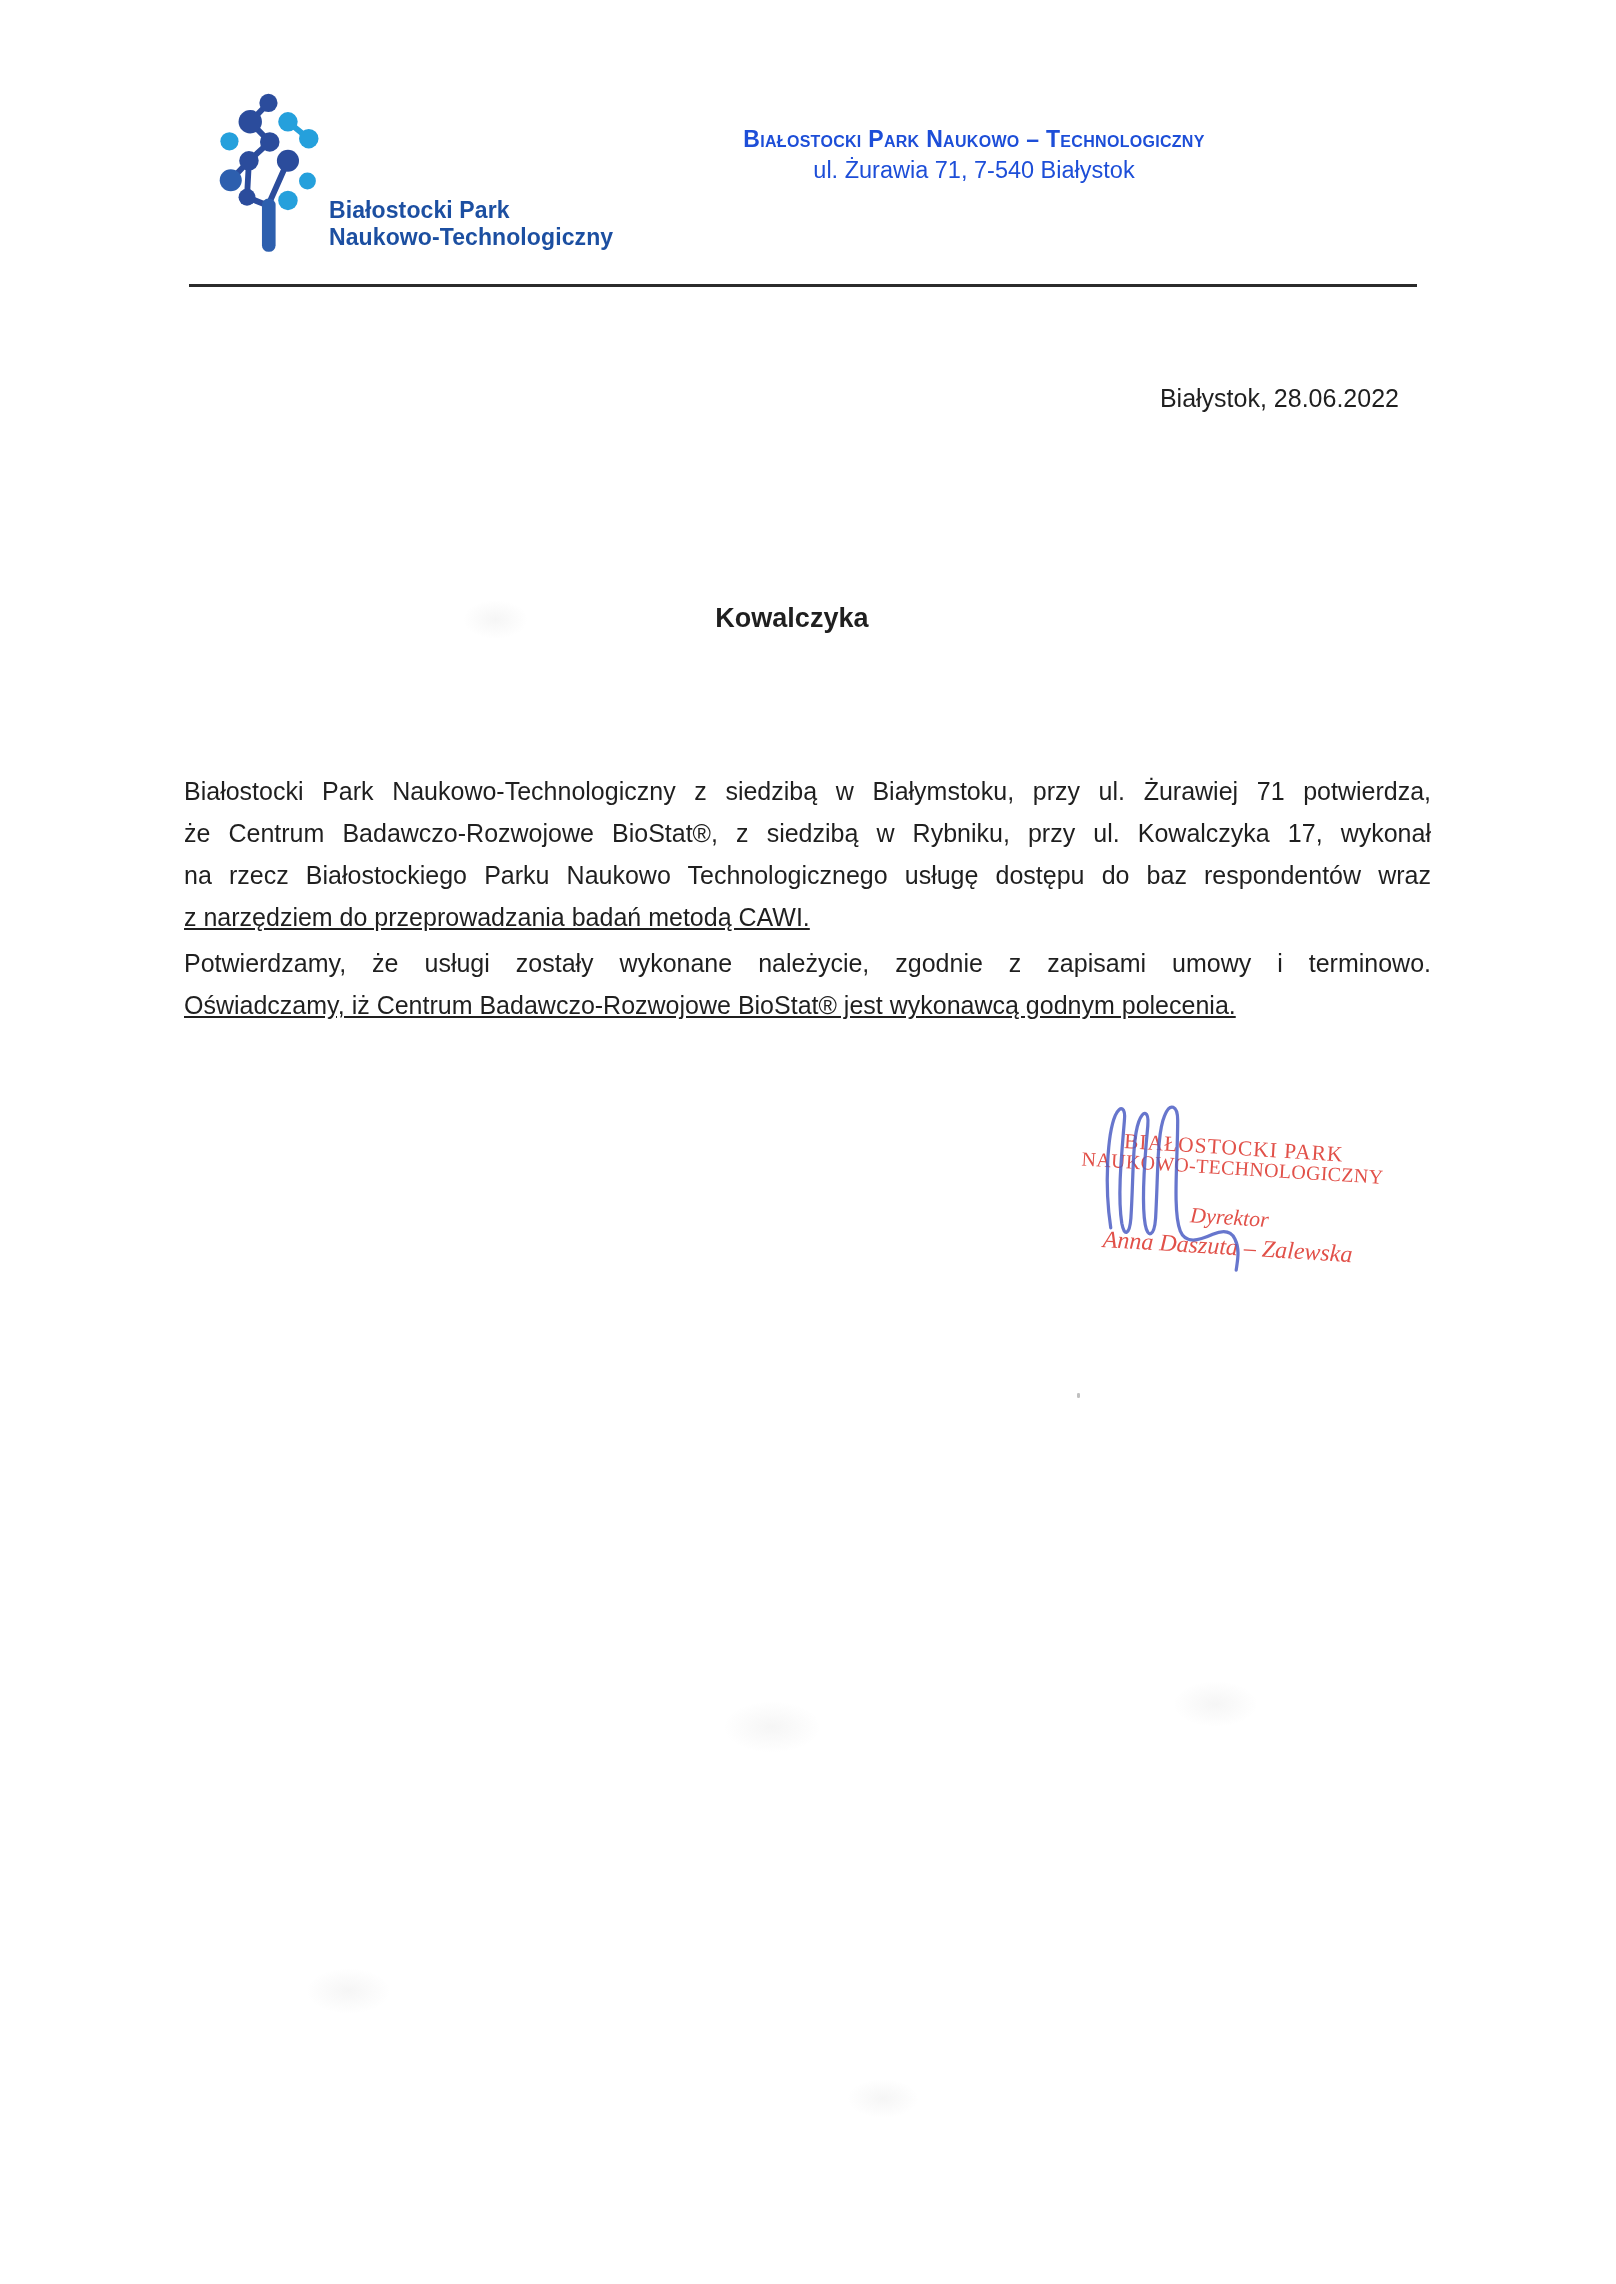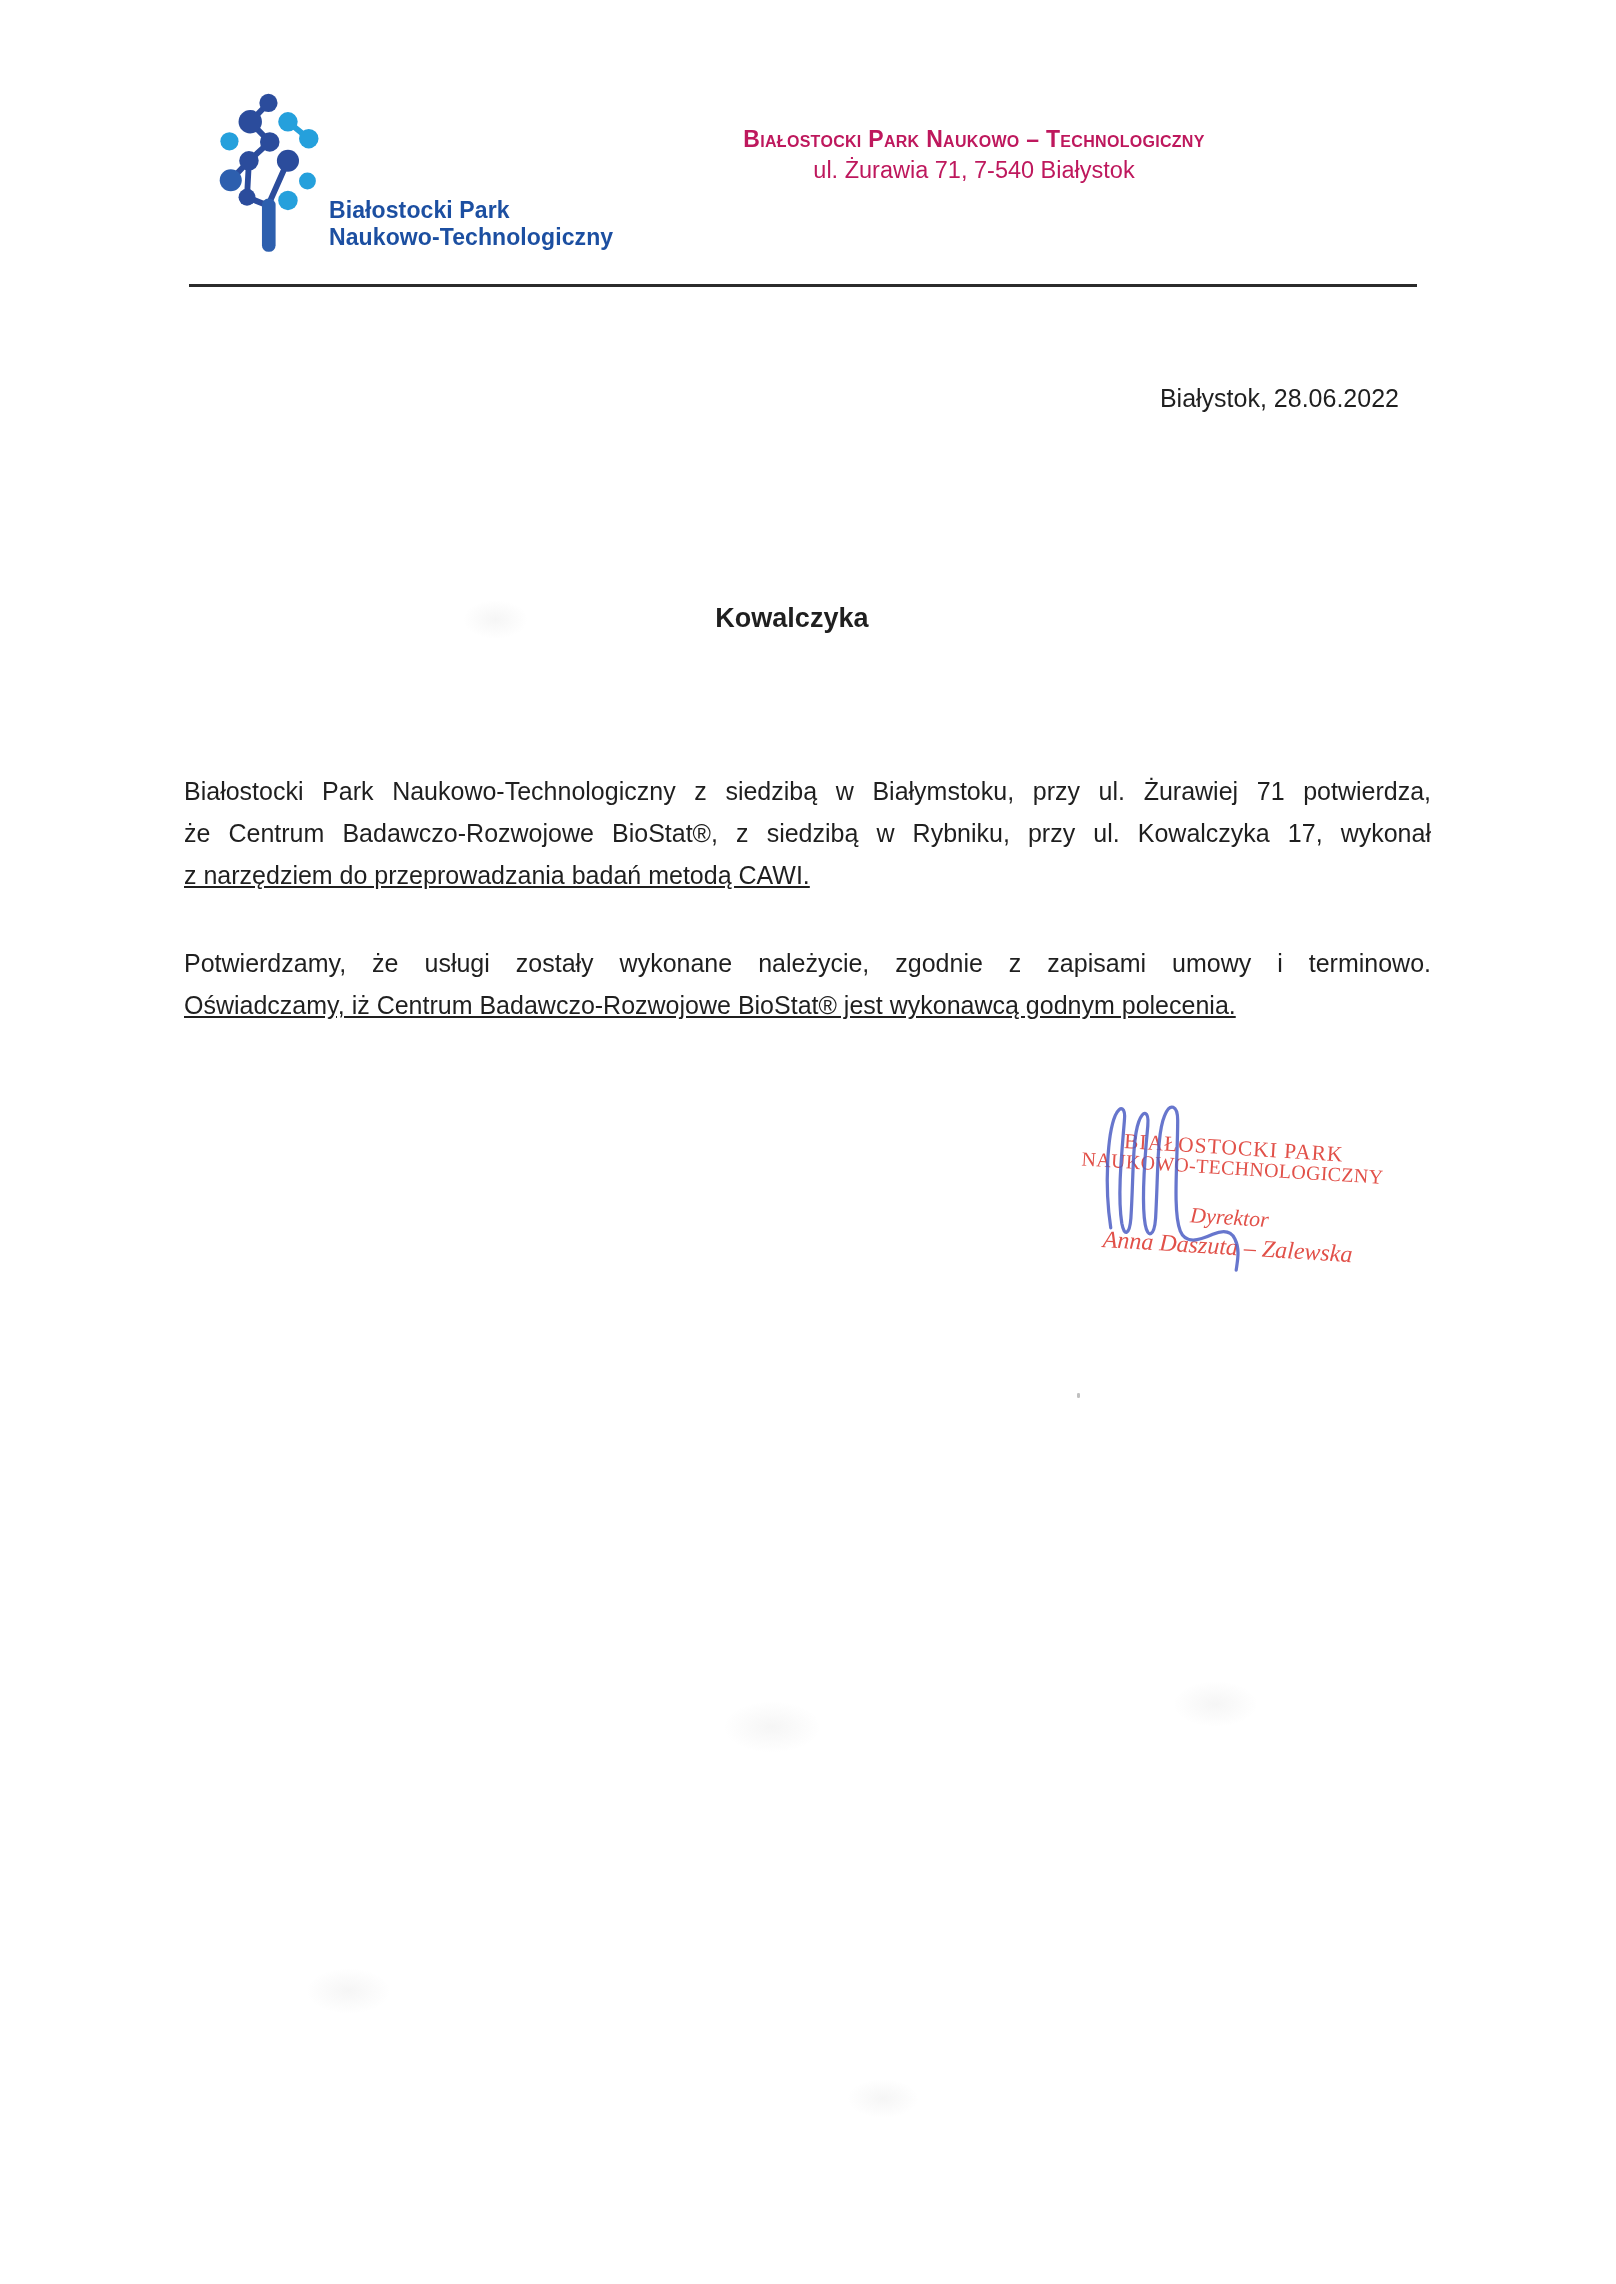--- a/index.html
+++ b/index.html
@@ -19,21 +19,21 @@
     color:var(--logo-text-blue);letter-spacing:0.1px;
   }
   .tree-navy{fill:var(--logo-navy);}
   .tree-mid{fill:var(--logo-mid-blue);}
   .tree-light{fill:var(--logo-light-blue);}
   .tree-link{stroke:var(--logo-navy);stroke-width:9;stroke-linecap:round;}
   .tree-link.light{stroke:var(--logo-light-blue);}
 
   .letterhead-contact{
     position:absolute;left:707px;top:124px;width:534px;
-    text-align:center;font-size:23.5px;line-height:31px;color:#be185d;
+    text-align:center;font-size:23.5px;line-height:31px;color:#1d4ed8;
   }
   .letterhead-contact .org{
     font-weight:700;font-size:23px;font-variant:small-caps;letter-spacing:0.3px;
   }
 
   .rule{position:absolute;left:189px;top:284px;width:1228px;height:2.6px;background:#2b2b2b;}
 
   
   .date{
     position:absolute;left:184px;top:384px;width:1215px;
@@ -111,20 +111,21 @@
 
   <div class="rule"></div>
 
   <div class="date">Białystok, 28.06.2022</div>
 
   <h1 class="title">Kowalczyka</h1>
 
   <section class="para p1">
     <div class="line">Białostocki Park Naukowo-Technologiczny z siedzibą w Białymstoku, przy ul. Żurawiej 71 potwierdza,</div>
     <div class="line">że Centrum Badawczo-Rozwojowe BioStat®, z siedzibą w Rybniku, przy ul. Kowalczyka 17, wykonał</div>
+    <div class="line">na rzecz Białostockiego Parku Naukowo Technologicznego usługę dostępu do baz respondentów wraz</div>
     <div class="line last">z narzędziem do przeprowadzania badań metodą CAWI.</div>
   </section>
 
   <section class="para p2">
     <div class="line">Potwierdzamy, że usługi zostały wykonane należycie, zgodnie z zapisami umowy i terminowo.</div>
     <div class="line last">Oświadczamy, iż Centrum Badawczo-Rozwojowe BioStat®  jest wykonawcą godnym polecenia.</div>
   </section>
 
   <div class="stamp">
     <div class="s1">BIAŁOSTOCKI PARK</div>

